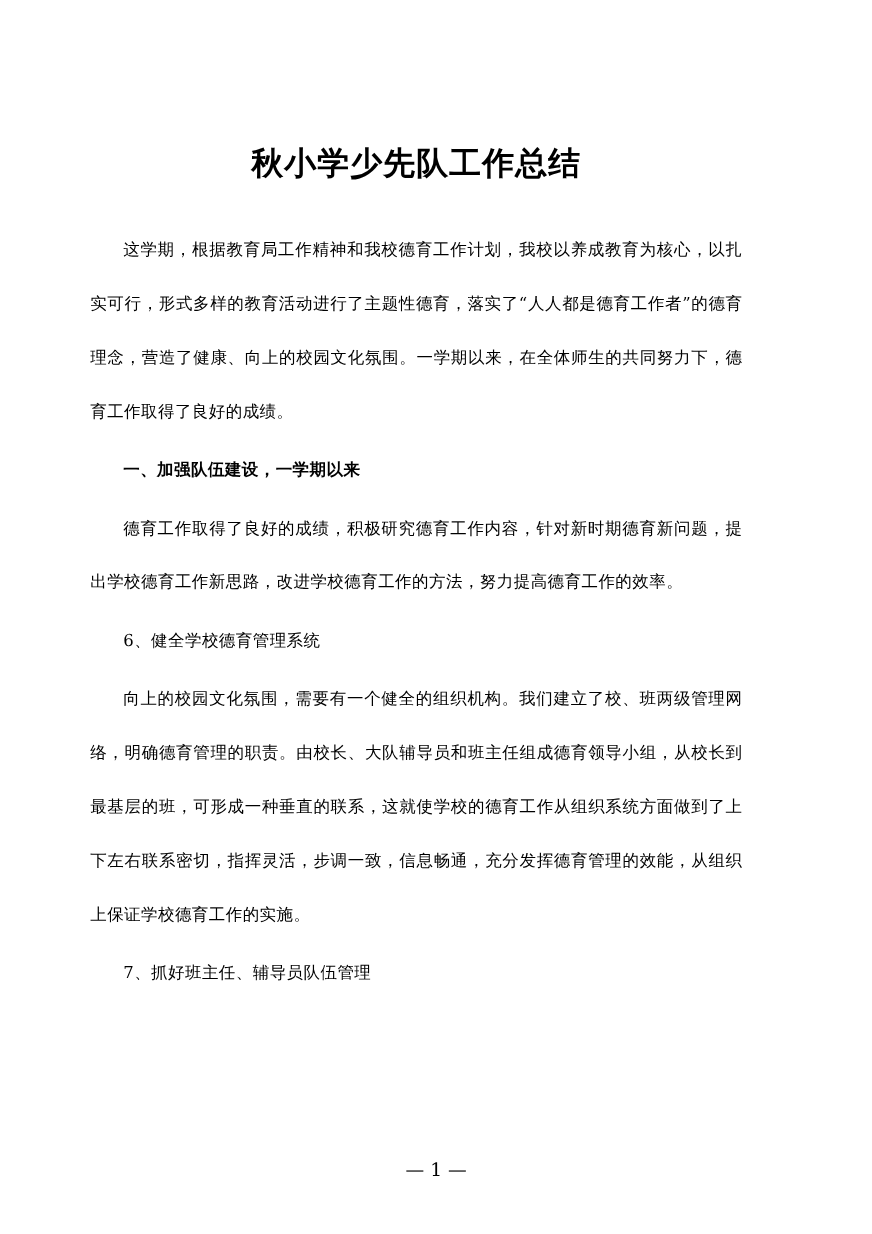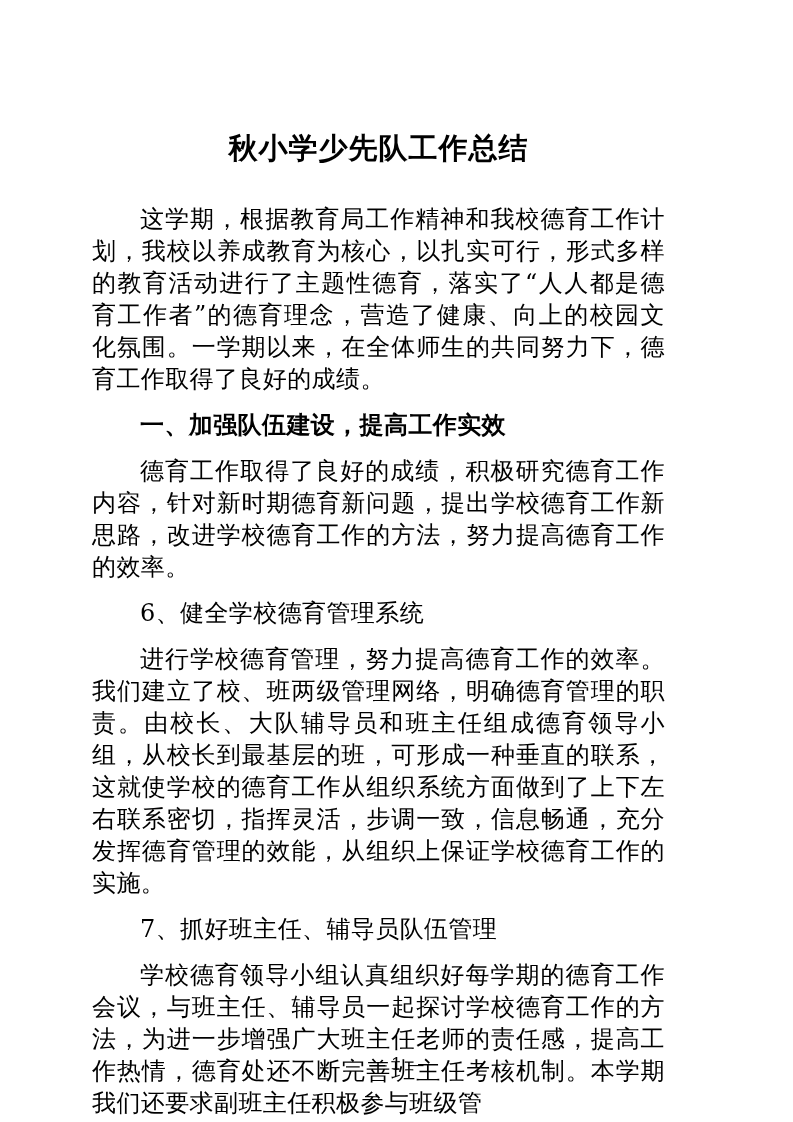--- a/index.html
+++ b/index.html
@@ -25,25 +25,25 @@
   .doc-title {
     text-align: center;
     font-size: 29px;
     font-weight: bold;
     letter-spacing: 1px;
     margin: 0 0 34px 0;
     line-height: 1.4;
     font-family: "DejaVu Serif", "Liberation Serif", serif;
   }
   .para {
-    font-size: 24px;
-    line-height: 32px;
+    font-size: 15px;
+    line-height: 49px;
     text-align: justify;
     text-justify: inter-ideograph;
-    margin: 14px;
+    margin: 4px;
     text-indent: 2em;
     letter-spacing: 0.4px;
     font-family: "DejaVu Serif", "Liberation Serif", serif;
   }
   .para.heading {
     font-weight: bold;
   }
   .page-number {
     position: absolute;
     bottom: 48px;
@@ -55,21 +55,20 @@
   }
 </style>
 </head>
 <body>
 
 <div class="page">
 
   <h1 class="doc-title">秋小学少先队工作总结</h1>
 
   <p class="para">这学期，根据教育局工作精神和我校德育工作计划，我校以养成教育为核心，以扎实可行，形式多样的教育活动进行了主题性德育，落实了“人人都是德育工作者”的德育理念，营造了健康、向上的校园文化氛围。一学期以来，在全体师生的共同努力下，德育工作取得了良好的成绩。</p>
-  <p class="para heading">一、加强队伍建设，提高工作实效</p>
+  <p class="para heading">一、加强队伍建设，一学期以来</p>
   <p class="para">德育工作取得了良好的成绩，积极研究德育工作内容，针对新时期德育新问题，提出学校德育工作新思路，改进学校德育工作的方法，努力提高德育工作的效率。</p>
   <p class="para">6、健全学校德育管理系统</p>
-  <p class="para">进行学校德育管理，努力提高德育工作的效率。我们建立了校、班两级管理网络，明确德育管理的职责。由校长、大队辅导员和班主任组成德育领导小组，从校长到最基层的班，可形成一种垂直的联系，这就使学校的德育工作从组织系统方面做到了上下左右联系密切，指挥灵活，步调一致，信息畅通，充分发挥德育管理的效能，从组织上保证学校德育工作的实施。</p>
+  <p class="para">向上的校园文化氛围，需要有一个健全的组织机构。我们建立了校、班两级管理网络，明确德育管理的职责。由校长、大队辅导员和班主任组成德育领导小组，从校长到最基层的班，可形成一种垂直的联系，这就使学校的德育工作从组织系统方面做到了上下左右联系密切，指挥灵活，步调一致，信息畅通，充分发挥德育管理的效能，从组织上保证学校德育工作的实施。</p>
   <p class="para">7、抓好班主任、辅导员队伍管理</p>
-  <p class="para">学校德育领导小组认真组织好每学期的德育工作会议，与班主任、辅导员一起探讨学校德育工作的方法，为进一步增强广大班主任老师的责任感，提高工作热情，德育处还不断完善班主任考核机制。本学期我们还要求副班主任积极参与班级管</p>
 
   <div class="page-number">— 1 —</div>
 </div>
 
 </body></html>

